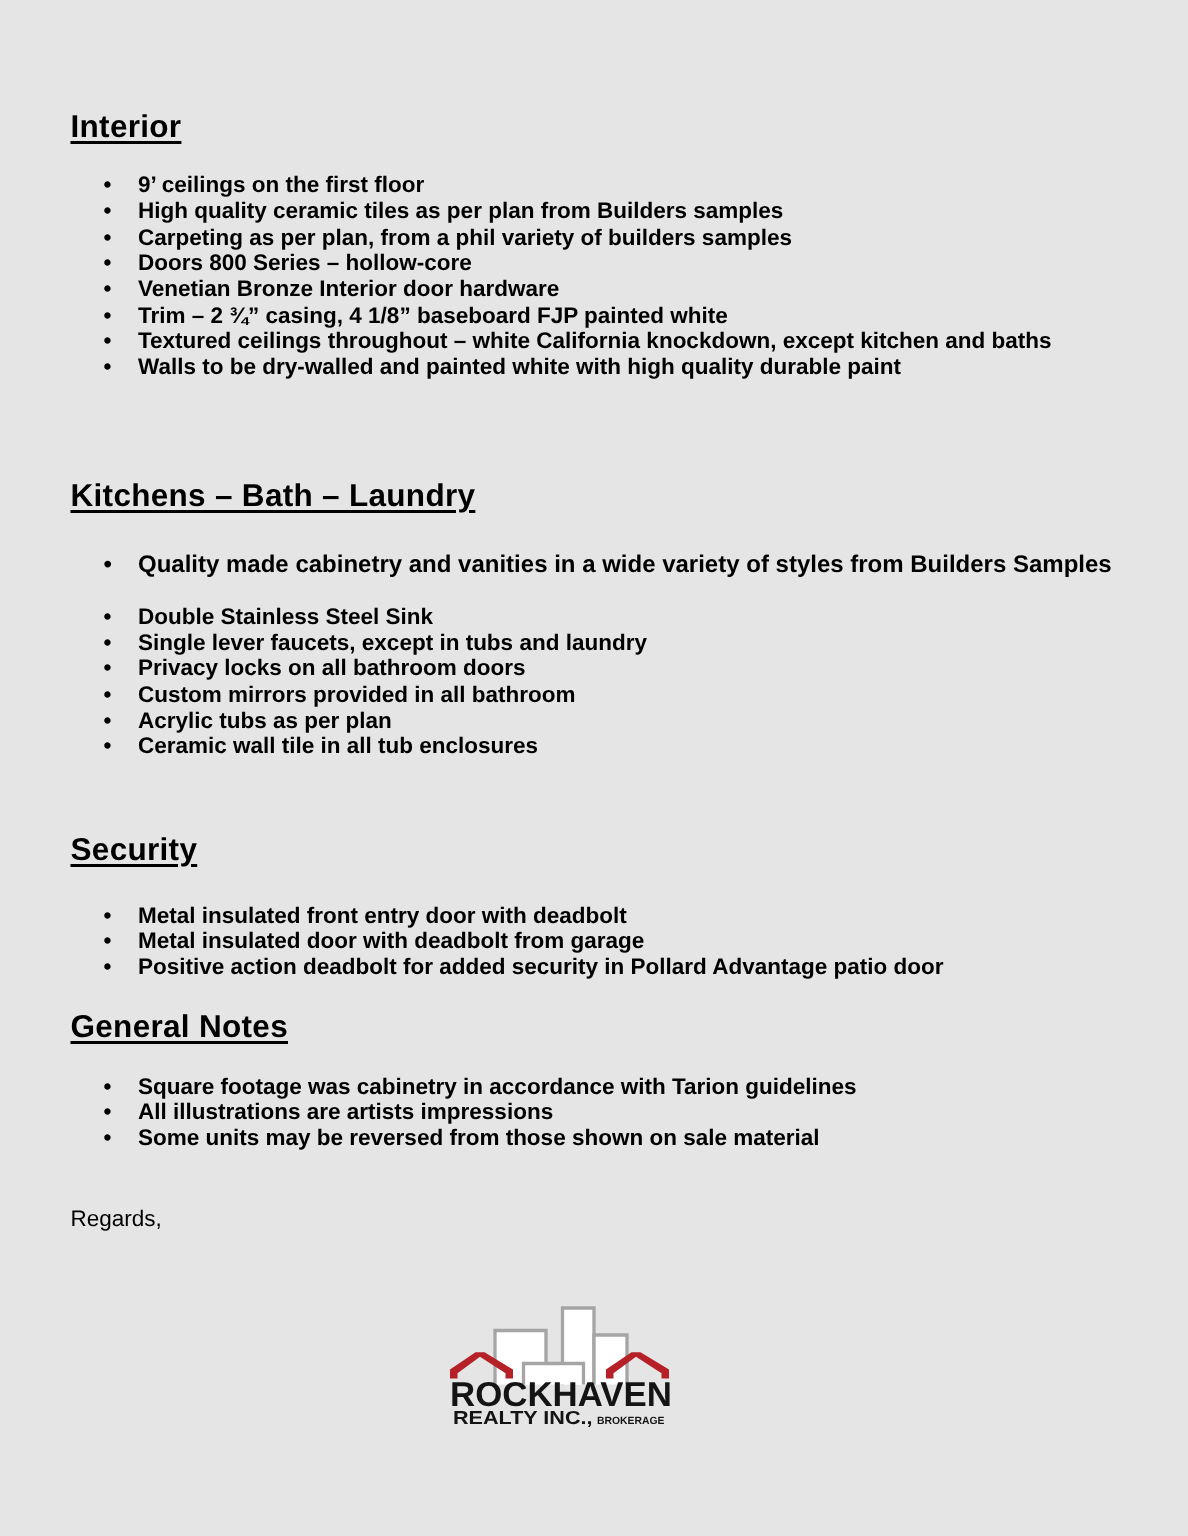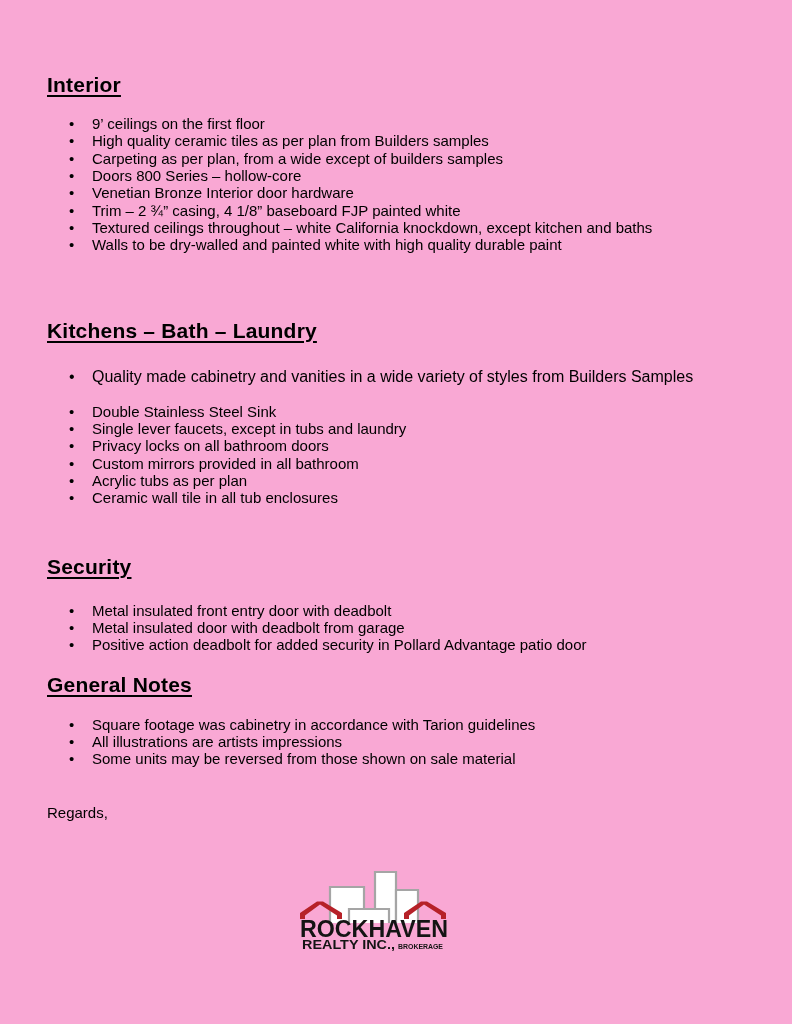--- a/index.html
+++ b/index.html
@@ -1,20 +1,20 @@
 <!DOCTYPE html>
 <html><head>
 <meta charset="utf-8">
 <style>
   html, body { margin: 0; padding: 0; background: #ffffff; }
   .page {
     position: relative;
     width: 792px;
     height: 1024px;
-    background: #f9a8d4;
+    background: #e5e5e5;
     color: #000000;
     font-family: "Liberation Sans", sans-serif;
     overflow: hidden;
     box-sizing: border-box;
     padding-left: 47px;
     padding-right: 40px;
   }
   .heading {
     margin: 0;
     font-size: 21px;
@@ -23,21 +23,21 @@
     text-decoration: underline;
     text-decoration-thickness: 2px;
     text-underline-offset: 3px;
     letter-spacing: 0.2px;
   }
   #sec-interior .heading { padding-top: 73px; }
   #sec-kitchens .heading { margin-top: 65px; }
   #sec-security .heading { margin-top: 48px; }
   #sec-notes    .heading { margin-top: 19px; }
 
-  ul.bullets { list-style: none; margin: 18px 0 0 0; padding: 0; }
+  ul.bullets { list-style: none; margin: 18px 0 0 0; padding: 0; font-weight: bold; }
   ul.bullets li {
     position: relative;
     padding-left: 45px;
     font-size: 15px;
     line-height: 17.33px;
   }
   ul.bullets li::before {
     content: "•";
     position: absolute;
     left: 22px;
@@ -77,21 +77,21 @@
 </head>
 <body>
 
 <div class="page">
 
   <section id="sec-interior">
     <h2 class="heading">Interior</h2>
     <ul class="bullets">
       <li>9’ ceilings on the first floor</li>
       <li>High quality ceramic tiles as per plan from Builders samples</li>
-      <li>Carpeting as per plan, from a wide except of builders samples</li>
+      <li>Carpeting as per plan, from a phil variety of builders samples</li>
       <li>Doors 800 Series – hollow-core</li>
       <li>Venetian Bronze Interior door hardware</li>
       <li>Trim – 2 ¾” casing, 4 1/8” baseboard FJP painted white</li>
       <li>Textured ceilings throughout – white California knockdown, except kitchen and baths</li>
       <li>Walls to be dry-walled and painted white with high quality durable paint</li>
     </ul>
   </section>
 
   <section id="sec-kitchens">
     <h2 class="heading">Kitchens – Bath – Laundry</h2>

